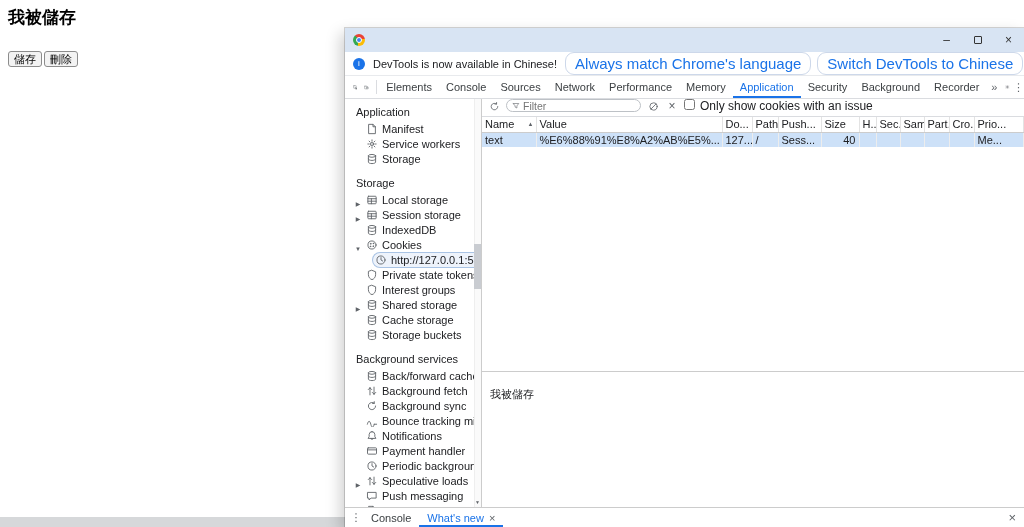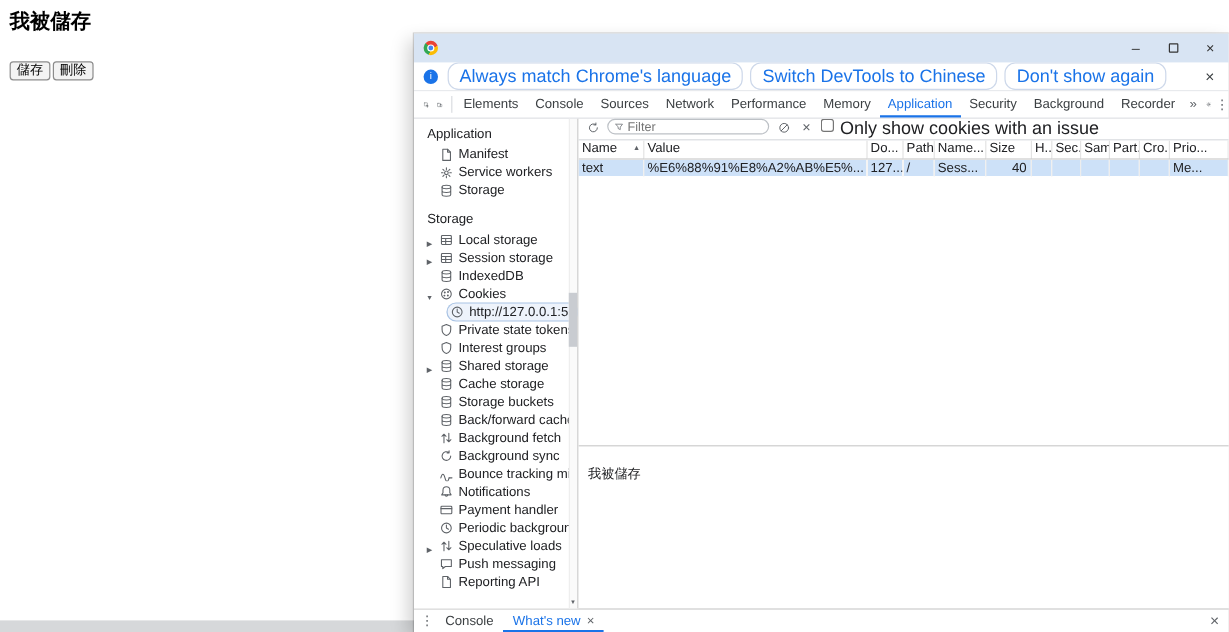--- a/index.html
+++ b/index.html
@@ -72,21 +72,21 @@
   .content{flex:1;display:flex;flex-direction:column;min-width:0;background:#fff}
   .cookie-toolbar{flex:0 0 18px;display:flex;align-items:flex-start;gap:5px;padding:0 5px;border-bottom:1px solid #dadce0}
   .refresh-btn,.clear-btn{width:14px;height:14px;padding:1.5px;color:#5f6368;cursor:pointer}
   .filter-box{width:135px;height:13px;border:1px solid #bdc1c6;border-radius:7px;display:flex;
     align-items:center;gap:3px;padding:0 5px;color:#5f6368}
   .funnel{width:8px;height:8px;flex:0 0 8px}
   .filter-input{border:none;outline:none;flex:1;min-width:0;font-size:10.5px;font-family:inherit;
     background:transparent;height:11px;padding:0;color:#202124}
   .delete-btn{color:#5f6368;font-size:12px;width:14px;text-align:center;cursor:pointer}
   .cb{width:11px;height:11px;accent-color:#1a73e8;cursor:pointer}
-  .issues-label{font-size:15px}
+  .issues-label{font-size:12px}
 
   .table-wrap{flex:1;min-height:0;overflow:hidden}
   table{width:100%;border-collapse:collapse;table-layout:fixed;font-size:11px}
   th{font-weight:400;text-align:left;height:15px;padding:0 3px;border-right:1px solid #e3e3e3;
     border-bottom:1px solid #ccc;overflow:hidden;white-space:nowrap;position:relative;cursor:pointer}
   th .sort{position:absolute;right:2px;top:4px;font-size:6px;color:#5f6368}
   td{height:15px;padding:0 3px;border-right:1px solid #ededed;overflow:hidden;white-space:nowrap}
   tr.selected td{background:#cde1f8}
   td.num{text-align:right}
 
@@ -122,20 +122,21 @@
       <span class="win-btn">–</span>
       <span class="win-btn">
           <span class="max-box"></span>
         </span>
       <span class="win-btn">×</span>
     </span>
   </div>
 
   <div class="infobar">
     <span class="info-icon">i</span>
+    <span>DevTools is now available in Chinese!</span>
     <span id="infobar-actions">
         <span class="pill">Always match Chrome's language</span>
         <span class="pill">Switch DevTools to Chinese</span>
         <span class="pill">Don't show again</span>
       </span>
     <span class="infobar-close">×</span>
   </div>
 
   <div class="tabbar">
     <span class="tbicon icon-svg">
@@ -330,20 +331,21 @@
             <span class="inner">
               <span class="ticon icon-svg">
                 <svg viewBox="0 0 16 16">
                   <ellipse cx="8" cy="3.8" rx="4.8" ry="1.9"></ellipse>
                   <path d="M3.2 3.8v8.4c0 1 2.1 1.9 4.8 1.9s4.8-.9 4.8-1.9V3.8M3.2 8c0 1 2.1 1.9 4.8 1.9S12.8 9 12.8 8"></path>
                 </svg>
               </span>
               <span class="tlabel">Storage buckets</span>
             </span>
           </div>
+          <div class="section-title">Background services</div>
           <div class="tree-item">
             <span class="arrow"></span>
             <span class="inner">
               <span class="ticon icon-svg">
                 <svg viewBox="0 0 16 16">
                   <ellipse cx="8" cy="3.8" rx="4.8" ry="1.9"></ellipse>
                   <path d="M3.2 3.8v8.4c0 1 2.1 1.9 4.8 1.9s4.8-.9 4.8-1.9V3.8M3.2 8c0 1 2.1 1.9 4.8 1.9S12.8 9 12.8 8"></path>
                 </svg>
               </span>
               <span class="tlabel">Back/forward cache</span>
@@ -502,21 +504,21 @@
               <col style="width: 25px;">
               <col style="width: 25px;">
               <col>
             </colgroup>
           <thead>
               <tr id="cookie-head-row">
                 <th><span>Name</span><span class="sort">▲</span></th>
                 <th><span>Value</span></th>
                 <th><span>Do...</span></th>
                 <th><span>Path</span></th>
-                <th><span>Name...</span></th>
+                <th><span>Push...</span></th>
                 <th><span>Size</span></th>
                 <th><span>H...</span></th>
                 <th><span>Sec...</span></th>
                 <th><span>Sam...</span></th>
                 <th><span>Part...</span></th>
                 <th><span>Cro...</span></th>
                 <th><span>Prio...</span></th>
               </tr>
             </thead>
           <tbody id="cookie-body">

